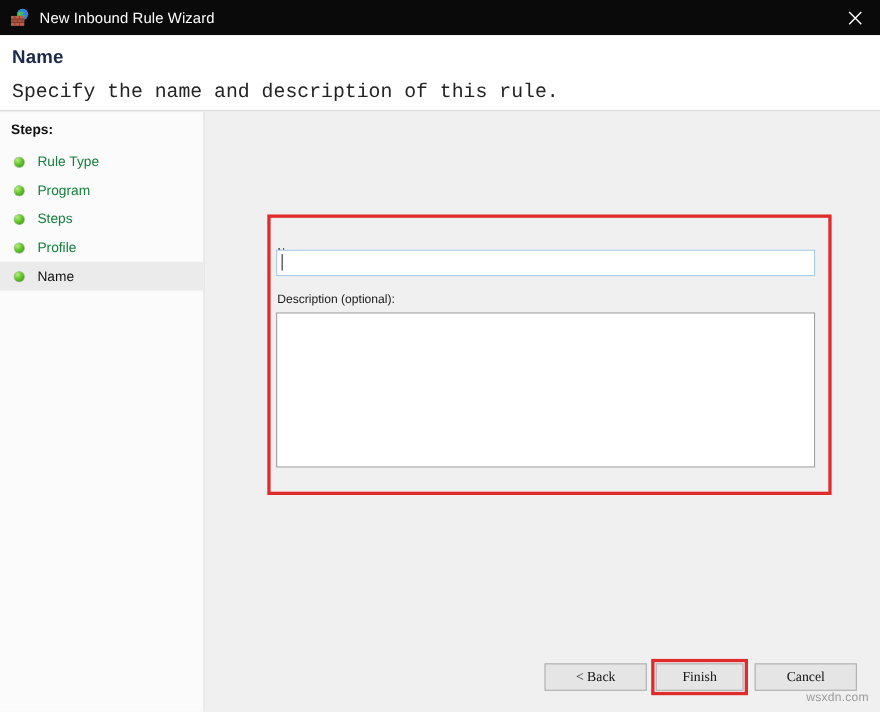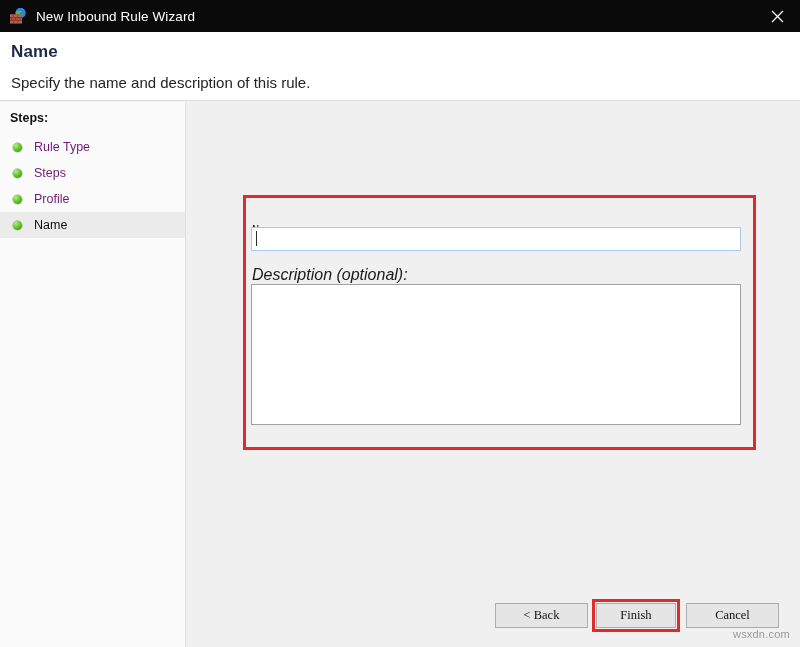--- a/index.html
+++ b/index.html
@@ -67,22 +67,23 @@
     position: absolute;
     left: 11px; top: 10px;
     font-size: 17px;
     font-weight: bold;
     color: #1b2a4a;
     letter-spacing: 0.1px;
   }
   .header-sub {
     position: absolute;
     left: 11px; top: 42px;
-    font-size: 15px;
+    font-size: 18px;
     color: #242424;
+    font-family: Liberation Mono, monospace;
   }
 
   
   .sidebar {
     position: absolute;
     left: 0; top: 102px;
     width: 186px; height: 545px;
     background: #fbfbfb;
     border-right: 1px solid #dedede;
     box-sizing: border-box;
@@ -114,21 +115,21 @@
   .step-bullet {
     width: 9px; height: 9px;
     border-radius: 50%;
     background: radial-gradient(circle at 32% 28%, #b6ee7c 0%, #66c62d 45%, #2f8a10 100%);
     box-shadow: 0 0 0 0.5px rgba(40,110,15,0.55);
     flex: 0 0 auto;
   }
   .step-label {
     margin-left: 12px;
     font-size: 12.5px;
-    color: #701a75;
+    color: #15803d;
     white-space: nowrap;
   }
   .step-item.selected .step-label {
     color: #111111;
   }
 
   
   .main {
     position: absolute;
     left: 187px; top: 102px;
@@ -171,23 +172,22 @@
   .caret {
     position: absolute;
     left: 256px; top: 231px;
     width: 1px; height: 15px;
     background: #2b2b2b;
   }
 
   .field-desc-label {
     position: absolute;
     left: 252px; top: 266px;
-    font-size: 16px;
+    font-size: 11px;
     color: #1a1a1a;
-    font-style: italic;
   }
   .desc-input {
     position: absolute;
     left: 251px; top: 284px;
     width: 490px; height: 141px;
     background: #ffffff;
     border: 1px solid #a0a0a0;
     box-sizing: border-box;
     font-family: "Liberation Sans", sans-serif;
     font-size: 12.5px;
@@ -278,20 +278,24 @@
 
   <div class="sidebar">
     <div class="steps-label">Steps:</div>
     <div class="steps-list">
       <div class="step-item">
         <span class="step-bullet"></span>
         <span class="step-label">Rule Type</span>
       </div>
       <div class="step-item">
         <span class="step-bullet"></span>
+        <span class="step-label">Program</span>
+      </div>
+      <div class="step-item">
+        <span class="step-bullet"></span>
         <span class="step-label">Steps</span>
       </div>
       <div class="step-item">
         <span class="step-bullet"></span>
         <span class="step-label">Profile</span>
       </div>
       <div class="step-item selected">
         <span class="step-bullet"></span>
         <span class="step-label">Name</span>
       </div>

